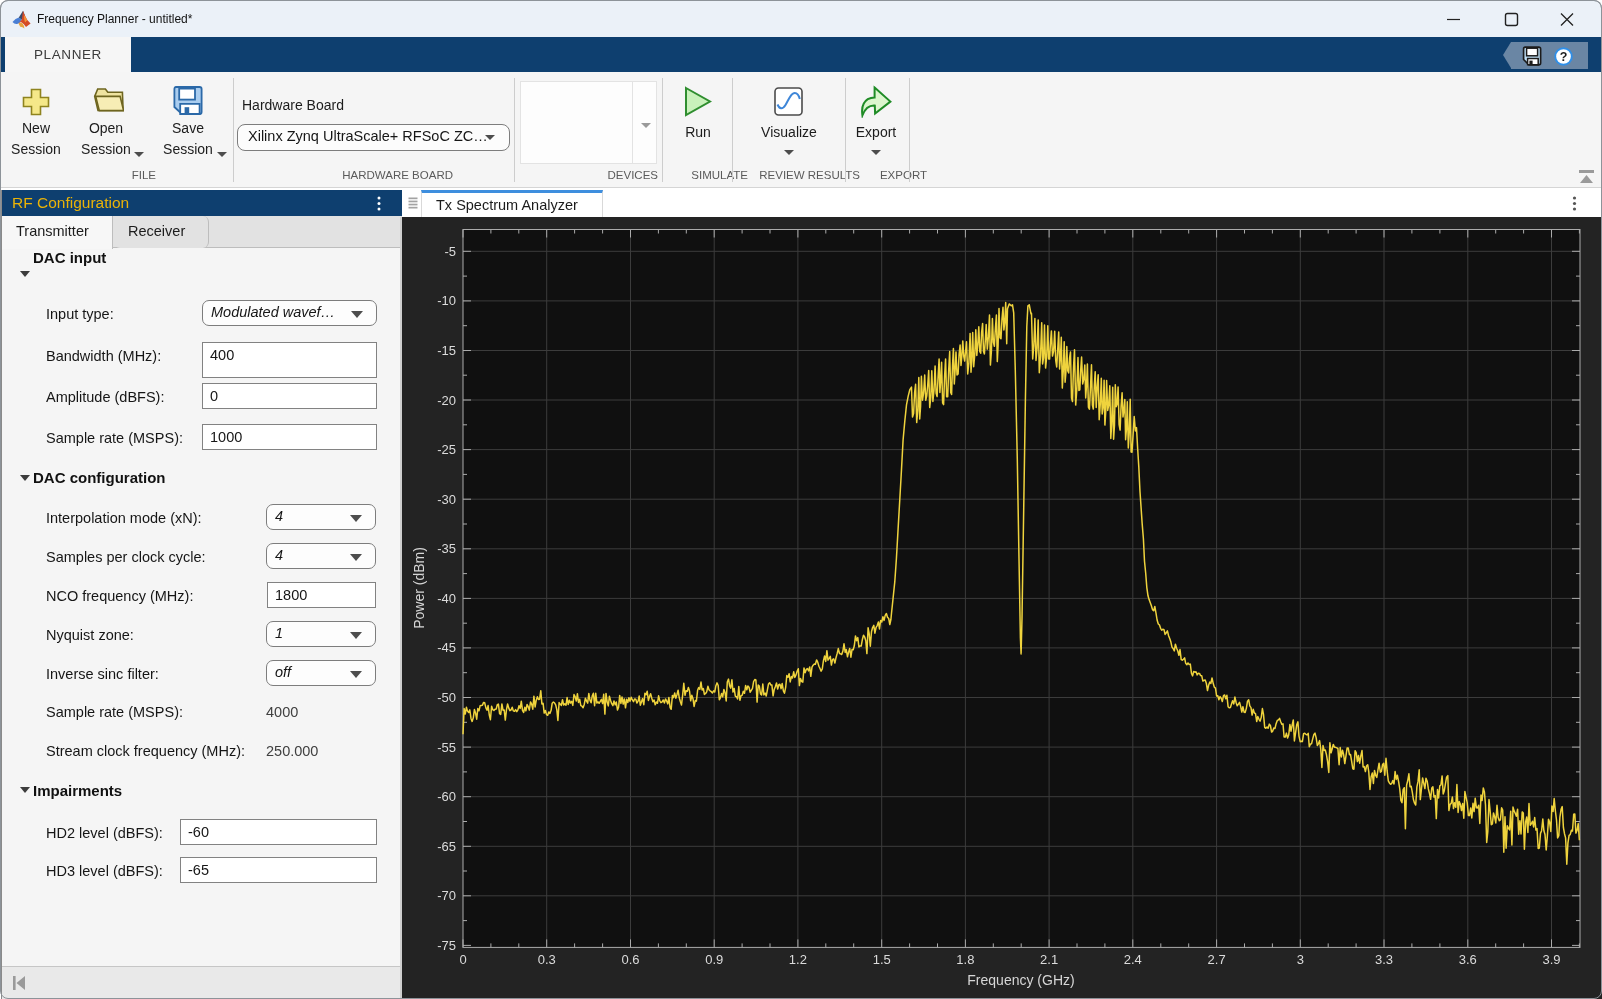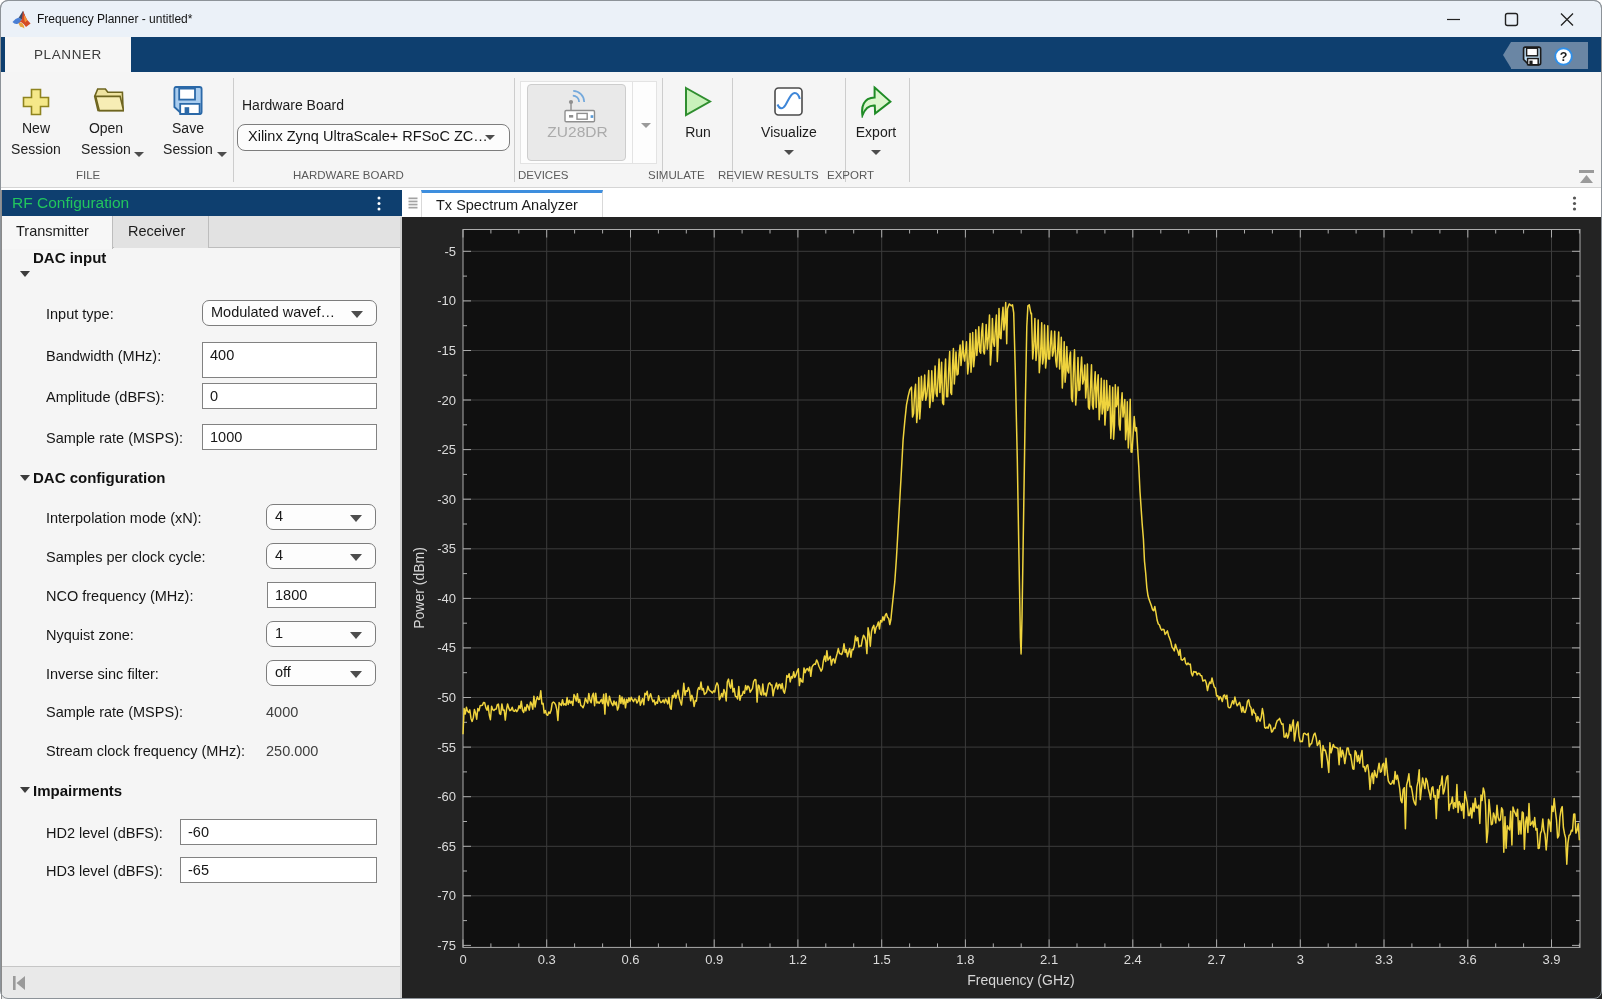--- a/index.html
+++ b/index.html
@@ -15,43 +15,43 @@
 #tabstrip { left:1px; top:37px; width:1600px; height:35px; background:#0E3F6F; }
 #planner-tab { left:4px; top:0px; width:126px; height:35px; background:#F6F6F6;
   color:#3c3c3c; font-size:13.5px; letter-spacing:0.6px; text-align:center; line-height:36px; }
 #qab { right:13px; top:5px; width:77px; height:27px; background:#6A86A4; }
 #qab:before { content:""; position:absolute; left:-8.5px; top:0; border-top:13.5px solid transparent;
   border-bottom:13.5px solid transparent; border-right:8.5px solid #6A86A4; }
 
 
 #ribbon { left:1px; top:72px; width:1600px; height:116px; background:#F5F5F5; border-bottom:1px solid #D5D5D5; }
 .rsep { position:absolute; top:6px; width:1px; height:104px; background:#CDCDCD; }
-.glabel { position:absolute; top:97px; font-size:11.5px; color:#5a5a5a; text-align:left; }
+.glabel { position:absolute; top:97px; font-size:11.5px; color:#5a5a5a; text-align:right; }
 .btxt { position:absolute; font-size:14px; color:#1c1c1c; text-align:center; line-height:21px; }
 .darr { position:absolute; width:0; height:0; border-left:5px solid transparent;
   border-right:5px solid transparent; border-top:5px solid #4d4d4d; }
 
 
 #leftpanel { left:1px; top:190px; width:401px; height:809px; background:#F5F5F5; border-left:1px solid #8a8a8a; }
-#rfheader { left:0; top:0; width:402px; height:26px; background:#0E3F6F; color:#22c55e;text-align:center; }
+#rfheader { left:0; top:0; width:402px; height:26px; background:#0E3F6F; color:#eab308;text-align:center; }
 #rfheader span { position:absolute; left:10px; top:4px; font-size:15.5px; }
 #lp-tabs { left:0; top:26px; width:402px; height:32px; background:#E2E2E2; border-bottom:1px solid #BDBDBD; }
 .lptab { position:absolute; top:0; height:32px; font-size:14.5px; color:#1c1c1c; }
 #tab-tx { left:0px; width:111px; background:#F7F7F7; border-right:1px solid #BDBDBD; height:33px; }
-#tab-rx { left:112px; width:95px; background:#E2E2E2; border-right:1px solid #BDBDBD; }
+#tab-rx { left:112px; width:95px; background:#E2E2E2; border-right:1px solid #BDBDBD;border-radius:6px; }
 .lptab span { position:absolute; left:14px; top:7px; }
 .sechead { position:absolute; left:31px; font-size:15px; font-weight:bold; color:#111; }
 .sectri { position:absolute; left:18px; width:0; height:0; border-left:5px solid transparent;
   border-right:5px solid transparent; border-top:6px solid #3c3c3c; }
 .flabel { position:absolute; left:44px; font-size:14.5px; color:#161616; }
 .fval { position:absolute; font-size:14.5px; color:#404040; }
 .finput { position:absolute; background:#fff; border:1px solid #828282; font-size:14.5px;
   color:#161616; padding-left:7px; }
 .fdrop { position:absolute; background:#FDFDFD; border:1px solid #7d7d7d; border-radius:7px;
-  font-size:14.5px; color:#161616; padding-left:8px; }
+  font-size:14.5px; color:#161616; padding-left:8px;font-style:italic; }
 .fdarr { position:absolute; width:0; height:0; border-left:6px solid transparent;
   border-right:6px solid transparent; border-top:7px solid #4d4d4d; }
 #lp-bottom { left:0; top:776px; width:401px; height:33px; background:#E9E9E9; border-top:1px solid #C6C6C6; }
 
 
 #ptab-band { left:402px; top:188px; width:1200px; height:29px; background:#FFFFFF; }
 #ptab { position:absolute; left:19px; top:2px; width:182px; height:27px; background:#FFFFFF;
   border-left:1px solid #D9D9D9; border-right:1px solid #D9D9D9; border-top:3px solid #3E8EDE; }
 #ptab span { position:absolute; left:14px; top:4px; font-size:14.5px; color:#1c1c1c; }
 #plotarea { left:402px; top:217px; width:1200px; height:782px; background:#232323; }
@@ -122,35 +122,20 @@
 
   <div class="abs" style="left:241px;top:25px;font-size:14px;color:#1c1c1c">Hardware Board</div>
   <div class="abs" style="left:236px;top:52px;width:273px;height:27px;background:#FCFCFC;border:1px solid #7d7d7d;border-radius:8px">
     <div class="abs" style="left:10px;top:3px;font-size:14.5px;color:#161616">Xilinx Zynq UltraScale+ RFSoC ZC…</div>
     <div class="darr" style="position:absolute;right:14px;top:10px"></div>
   </div>
   <div class="glabel" style="left:292px;width:160px">HARDWARE BOARD</div>
   <div class="rsep" style="left:513px"></div>
 
   <div class="abs" style="left:519px;top:9px;width:137px;height:83px;background:#FDFDFD;border:1px solid #E3E3E3">
-    <div class="abs" style="left:6px;top:2px;width:99px;height:77px;background:#E9E9E9;border:1px solid #CDCDCD;border-radius:4px">
-      <svg class="abs" style="left:31px;top:5px" width="42" height="40" viewBox="0 0 42 40">
-        <rect x="6" y="20.5" width="29.5" height="11.3" rx="1.2" fill="#fff" stroke="#8f8f8f" stroke-width="1.4"></rect>
-        <path d="M12 12.5 V21" stroke="#8f8f8f" stroke-width="1.4" fill="none"></path>
-        <circle cx="12" cy="12" r="2.1" fill="#8f8f8f"></circle>
-        <g stroke="#74A9DC" stroke-width="1.7" fill="none">
-          <path d="M13.8 5.6 a6.3 6.3 0 0 1 6.3 6.3"></path>
-          <path d="M14.2 0.9 a11.2 11.2 0 0 1 11 11"></path>
-        </g>
-        <rect x="10" y="25" width="4.2" height="2.6" fill="#8f8f8f"></rect>
-        <rect x="18" y="23.4" width="10.2" height="5.8" fill="#fff" stroke="#8f8f8f" stroke-width="1.4"></rect>
-        <rect x="31.6" y="25.2" width="2.7" height="2.7" fill="#5B9BD5"></rect>
-      </svg>
-      <div class="abs" style="left:0;top:38px;width:99px;text-align:center;font-size:15.5px;color:#ABABAB">ZU28DR</div>
-    </div>
     <div class="abs" style="left:111px;top:0;width:1px;height:81px;background:#E3E3E3"></div>
     <div class="darr" style="position:absolute;left:120px;top:41px;border-top-color:#9a9a9a"></div>
   </div>
   <div class="glabel" style="left:517px;width:140px">DEVICES</div>
   <div class="rsep" style="left:661px"></div>
 
   <svg class="abs" style="left:683px;top:14px" width="28" height="31" viewBox="0 0 28 31">
     <path d="M2 2 L26 15.5 L2 29 Z" fill="#C9F2BB" stroke="#2F8E2F" stroke-width="2"></path>
   </svg>
   <div class="btxt" style="left:667px;top:50px;width:60px">Run</div>

